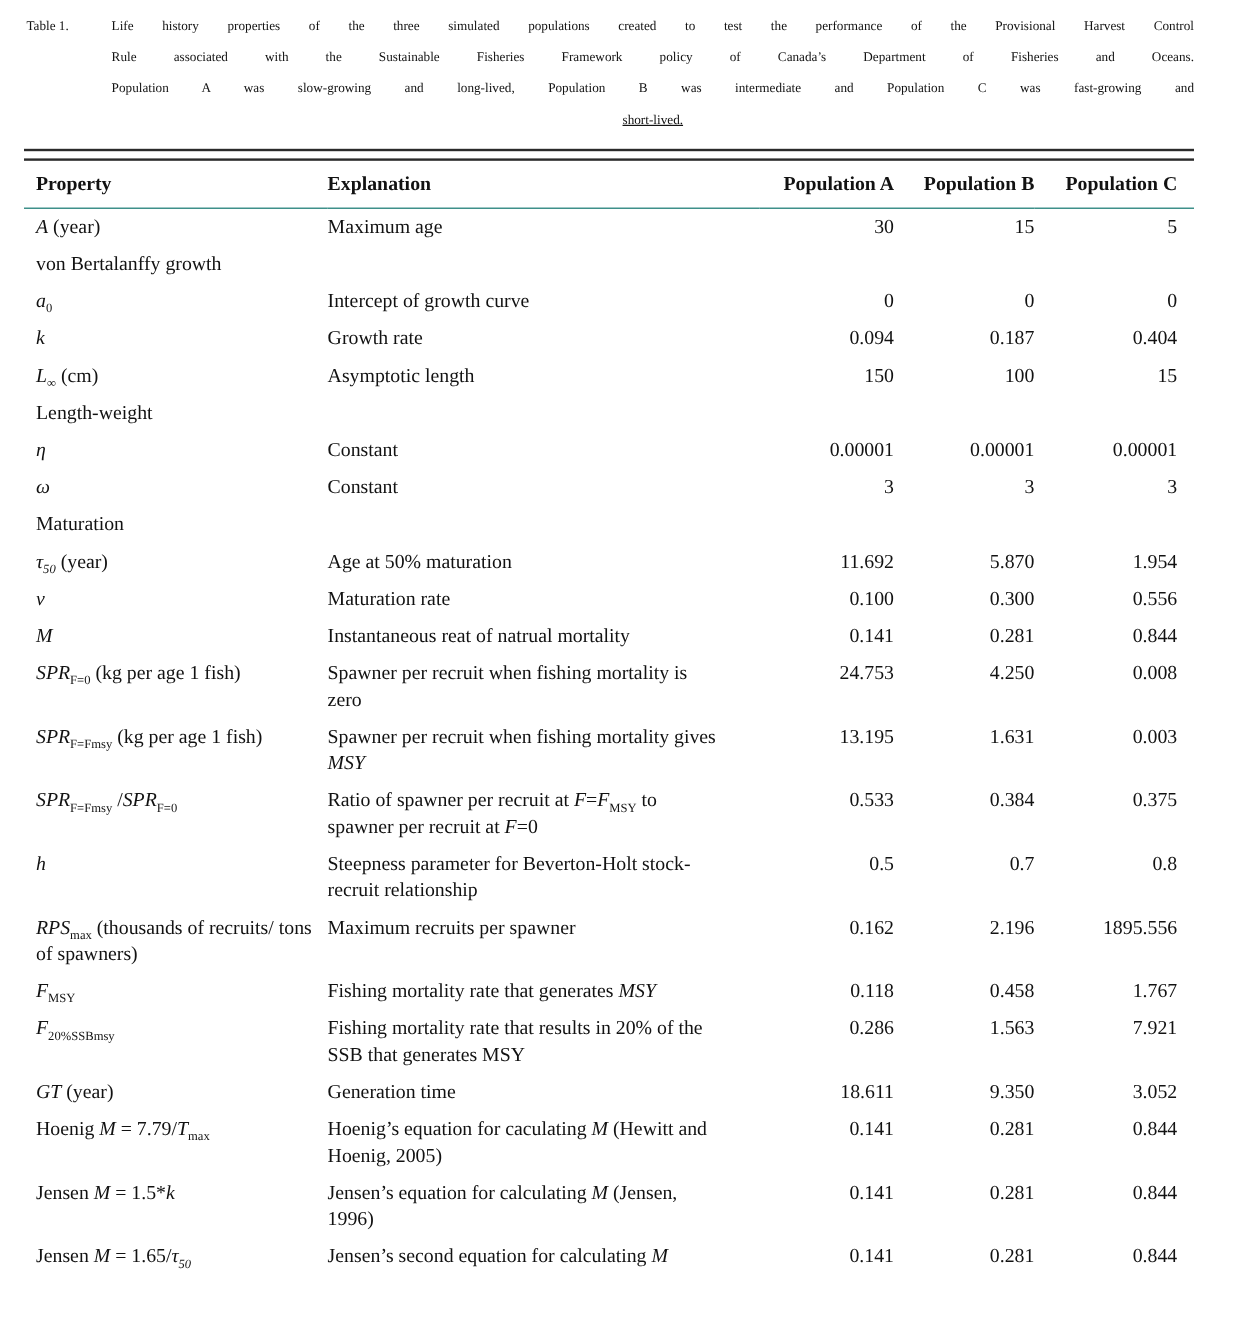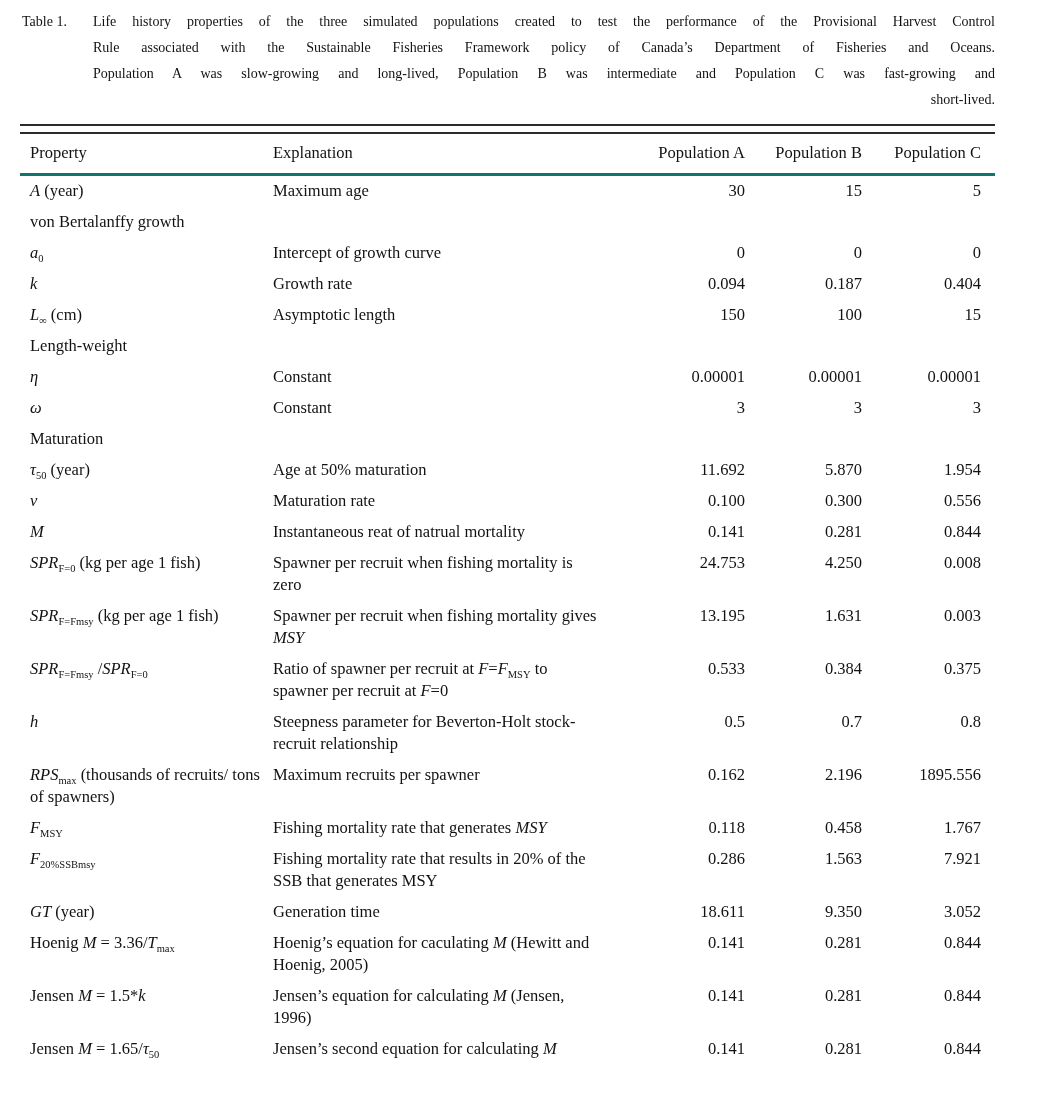--- a/index.html
+++ b/index.html
@@ -6,56 +6,56 @@
   body {
     width: 1038px; height: 1110px;
     background: #ffffff; color: #121212;
     font-family: "Liberation Serif", serif;
     overflow: hidden;
   }
   
   .caption {
     display: flex;
     padding: 9px 43px 0 22px;
-    font-size: 14px;
+    font-size: 11px;
     line-height: 26px;
   }
   .caption-label { width: 71px; flex: none; }
   .caption-text { flex: 1; }
   .cap-line.just { text-align: justify; text-align-last: justify; }
-  .cap-line.last { text-align: right; }
+  .cap-line.last { text-align: center; text-decoration: underline; }
 
   
   .table-area { margin: 11px 43px 0 20px; width: 975px; }
   .rule-thin { border-top: 2px solid #2b2b2b; height: 0; }
   .rule-gap { height: 6px; }
 
   table {
     width: 100%;
     border-collapse: collapse;
     font-size: 16.5px;
     table-layout: fixed;
   }
   thead th {
-    font-weight: normal;
+    font-weight: bold;
     text-align: left;
     vertical-align: bottom;
     padding: 9px 0 10px 0;
-    border-bottom: 3px solid #0f766e;
+    border-bottom: 1px solid #0f766e;
   }
   th.prop, td.prop { padding-left: 10px; }
   td { vertical-align: top; padding: 4px 0 5px 0; line-height: 22px; }
   td.prop { padding-right: 8px; }
   td.expl, th.expl { padding-right: 34px; }
   th.val, td.val { text-align: right; }
   th.c-last, td.c-last { padding-right: 14px; }
   td.section { padding-left: 10px; }
   i { font-style: italic; }
   sub { font-size: 10.5px; line-height: 0; }
-  sub.it { }
+  sub.it { font-style: italic; }
 </style>
 </head>
 <body>
 
 <div class="caption">
   <div class="caption-label">Table 1.</div>
   <div class="caption-text">
     <div class="cap-line just">Life history properties of the three simulated populations created to test the performance of the Provisional Harvest Control</div>
     <div class="cap-line just">Rule associated with the Sustainable Fisheries Framework policy of Canada’s Department of Fisheries and Oceans.</div>
     <div class="cap-line just">Population A was slow-growing and long-lived, Population B was intermediate and Population C was fast-growing and</div>
@@ -208,21 +208,21 @@
           <td class="val c-last">7.921</td>
         </tr>
         <tr>
           <td class="prop"><i>GT</i><span> (year)</span></td>
           <td class="expl"><span>Generation time</span></td>
           <td class="val">18.611</td>
           <td class="val">9.350</td>
           <td class="val c-last">3.052</td>
         </tr>
         <tr>
-          <td class="prop"><span>Hoenig </span><i>M</i><span> = 3.36/</span><i>T</i><sub>max</sub></td>
+          <td class="prop"><span>Hoenig </span><i>M</i><span> = 7.79/</span><i>T</i><sub>max</sub></td>
           <td class="expl"><span>Hoenig’s equation for caculating </span><i>M</i><span> (Hewitt and Hoenig, 2005)</span></td>
           <td class="val">0.141</td>
           <td class="val">0.281</td>
           <td class="val c-last">0.844</td>
         </tr>
         <tr>
           <td class="prop"><span>Jensen </span><i>M</i><span> = 1.5*</span><i>k</i></td>
           <td class="expl"><span>Jensen’s equation for calculating </span><i>M</i><span> (Jensen, 1996)</span></td>
           <td class="val">0.141</td>
           <td class="val">0.281</td>

